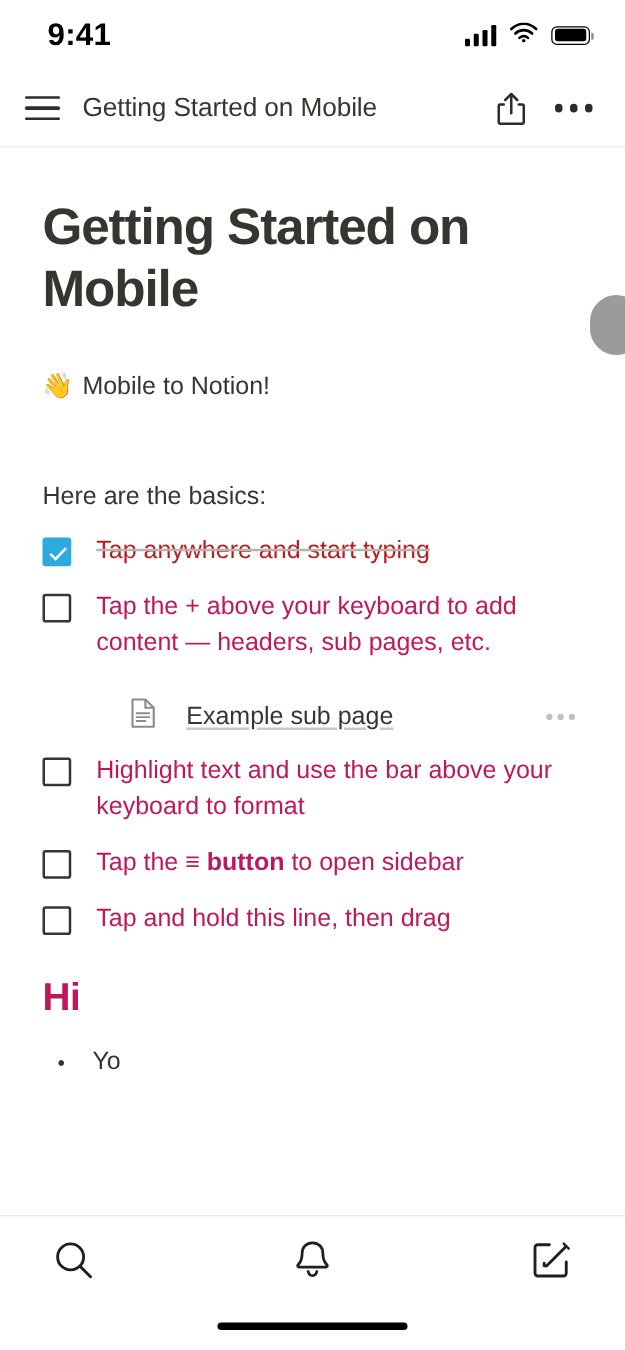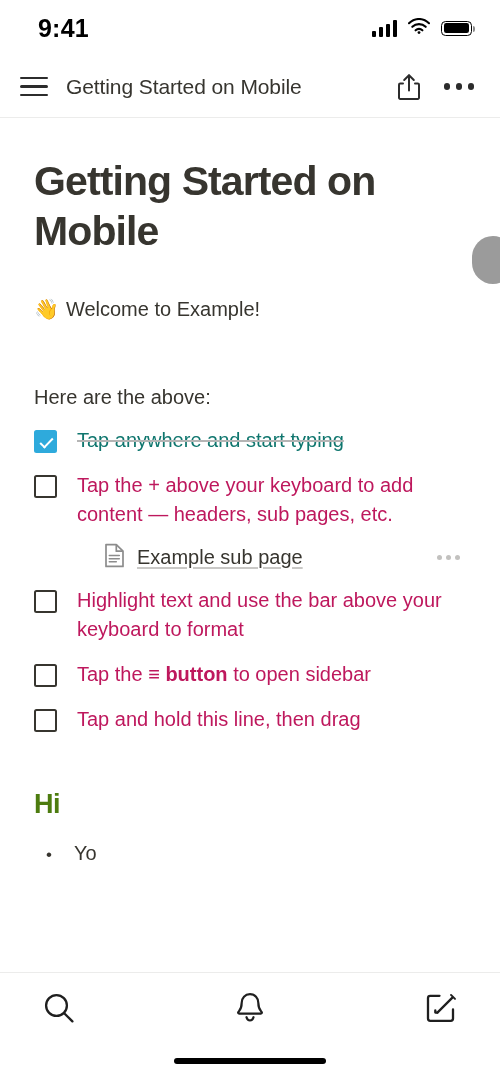--- a/index.html
+++ b/index.html
@@ -79,37 +79,37 @@
     flex:none; width:23px; height:23px; margin-top:4px;
     border:2.1px solid #37352f; border-radius:2.5px; background:#fff; cursor:pointer;
   }
   .box.checked { background:#2eaadc; border-color:#2eaadc; position:relative; }
   .box.checked::after{
     content:""; position:absolute; left:7px; top:3px;
     width:5px; height:11px; border:solid #fff;
     border-width:0 2.4px 2.4px 0; transform:rotate(44deg);
   }
   .todo-text { font-size:20px; line-height:1.42; color:#be185d; }
-  .todo-text.done { color:#0f766e; text-decoration:line-through; text-decoration-color:#b5b5b5; }
+  .todo-text.done { color:#b91c1c; text-decoration:line-through; text-decoration-color:#b5b5b5; }
   .todo-text b { font-weight:700; }
 
   
   .subpage {
-    display:flex; align-items:center; gap:12px;
-    margin-top:15px; padding-left:70px; padding-right:6px;
+    display:flex; align-items:center; gap:24px;
+    margin-top:30px; padding-left:70px; padding-right:6px;
   }
   .subpage-name {
     font-size:20px; color:#37352f; text-decoration:underline;
     text-decoration-color:#c9c8c6; text-underline-offset:3px; cursor:pointer;
   }
   .subpage-dots { margin-left:auto; display:flex; gap:4px; }
   .subpage-dots i { width:5px; height:5px; border-radius:50%; background:#c2c1bf; display:block; }
 
   
-  .h2 { font-size:27px; font-weight:700; letter-spacing:-.4px; margin-top:55px; color:#4d7c0f; }
+  .h2 { font-size:31px; font-weight:700; letter-spacing:-.4px; margin-top:30px; color:#be185d; }
   .bullet { display:flex; gap:22px; margin-top:22px; padding-left:12px; font-size:20px; color:#37352f; }
   .bullet .dot { font-size:17px; line-height:1.5; }
 
   
   .bottombar {
     position:absolute; left:0; bottom:0; width:500px; height:108px;
     border-top:1px solid #ececeb; background:#fff;
   }
   .bottom-icons {
     display:flex; align-items:center; justify-content:space-between;
@@ -171,24 +171,24 @@
 </div>
 
 <div class="page">
 
   <div class="scroll-pill"></div>
 
   <h1 class="page-title">Getting Started on Mobile</h1>
 
   <div class="para">
     <span class="emoji">👋</span>
-    <span>Welcome to Example!</span>
-  </div>
-
-  <div class="basics">Here are the above:</div>
+    <span>Mobile to Notion!</span>
+  </div>
+
+  <div class="basics">Here are the basics:</div>
 
   <div class="todo">
     <span class="box checked"></span>
     <span class="todo-text done">Tap anywhere and start typing</span>
   </div>
 
   <div class="todo">
     <span class="box"></span>
     <span class="todo-text">Tap the + above your keyboard to add content — headers, sub pages, etc.</span>
   </div>

